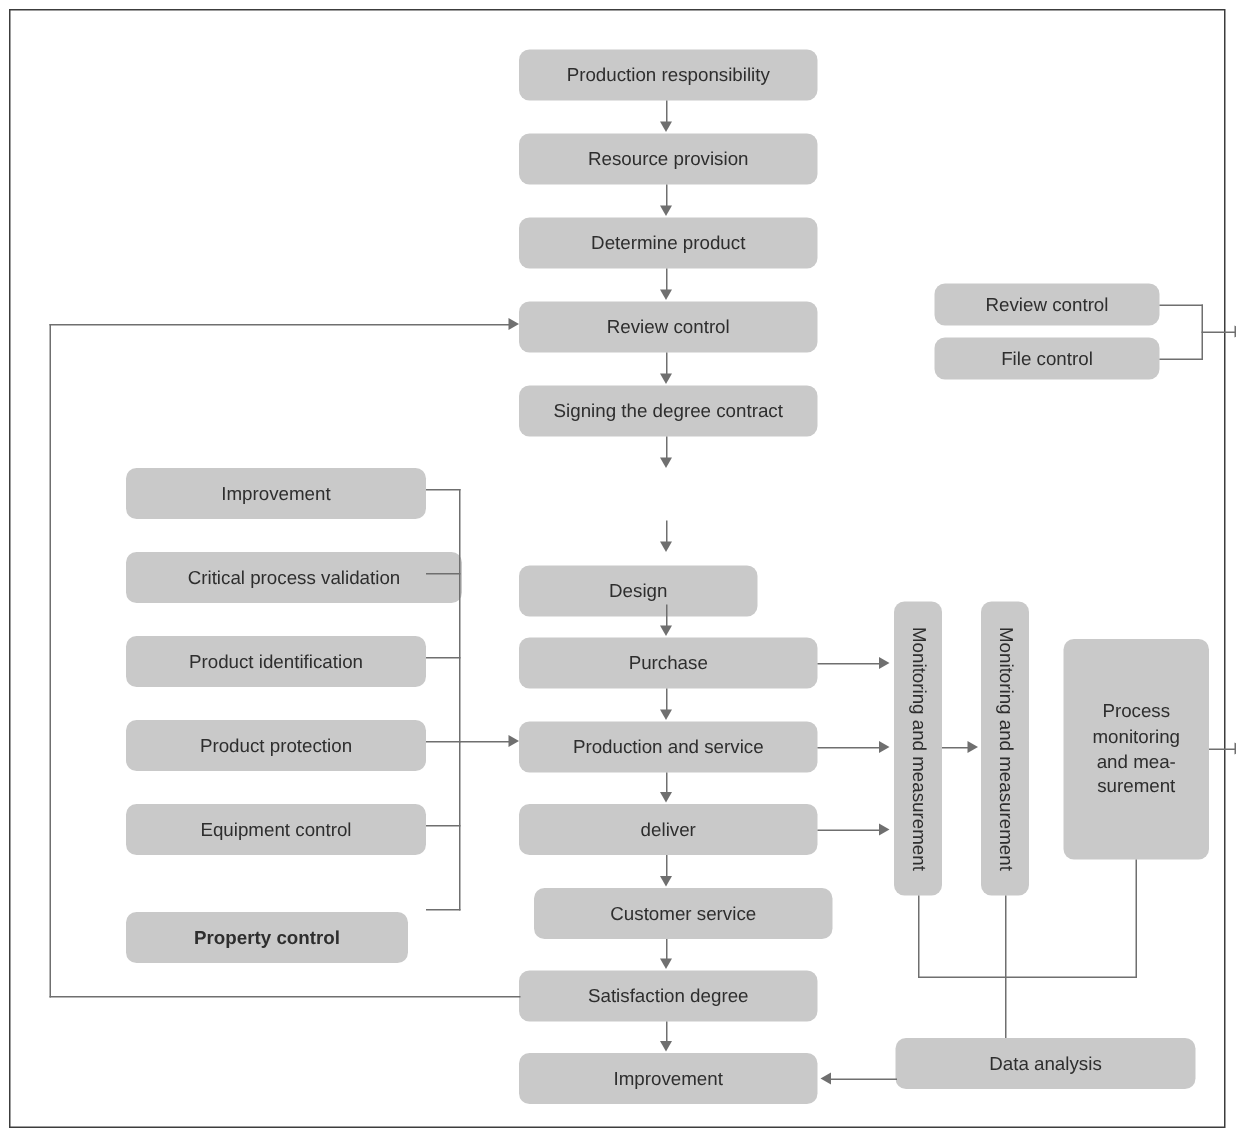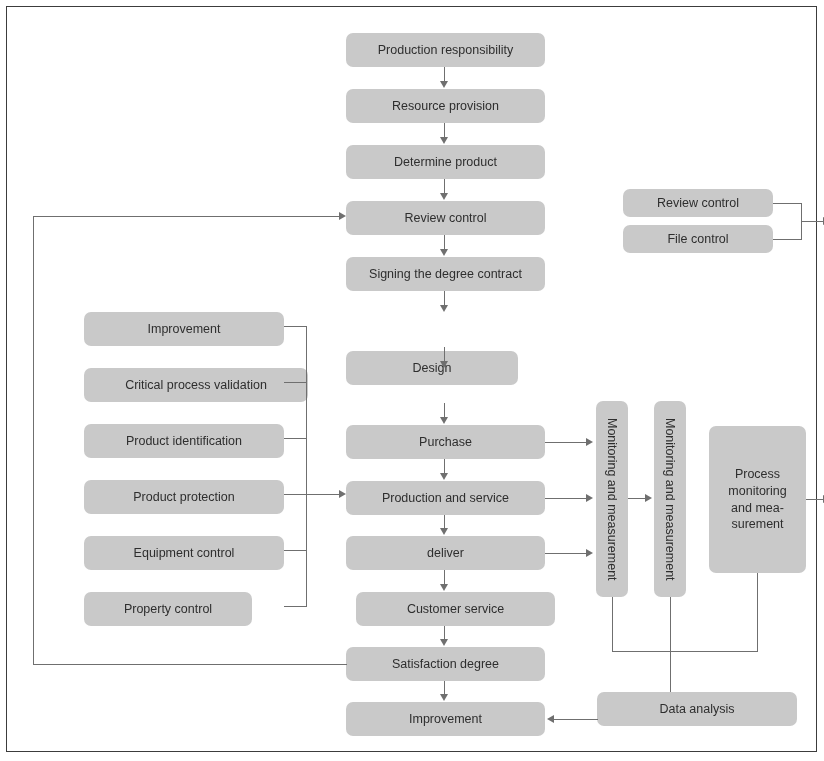--- a/index.html
+++ b/index.html
@@ -71,21 +71,21 @@
 <body>
 
 <div id="page">
   <div id="frame">
 
     <div class="node" style="left:339px;top:26px;width:199px;height:34px;">Production responsibility</div>
     <div class="node" style="left:339px;top:82px;width:199px;height:34px;">Resource provision</div>
     <div class="node" style="left:339px;top:138px;width:199px;height:34px;">Determine product</div>
     <div class="node" style="left:339px;top:194px;width:199px;height:34px;">Review control</div>
     <div class="node" style="left:339px;top:250px;width:199px;height:34px;">Signing the degree contract</div>
-    <div class="node" style="left:339px;top:344px;width:172px;height:34px;">Design</div>
+    <div class="node" style="left:339px;top:370px;width:159px;height:34px;">Design</div>
     <div class="node" style="left:339px;top:418px;width:199px;height:34px;">Purchase</div>
     <div class="node" style="left:339px;top:474px;width:199px;height:34px;">Production and service</div>
     <div class="node" style="left:339px;top:529px;width:199px;height:34px;">deliver</div>
     <div class="node" style="left:339px;top:585px;width:199px;height:34px;margin-left:10px;">Customer service</div>
     <div class="node" style="left:339px;top:640px;width:199px;height:34px;">Satisfaction degree</div>
     <div class="node" style="left:339px;top:695px;width:199px;height:34px;">Improvement</div>
 
     <div class="line v" style="left:437px;top:60px;height:15px;"></div>
     <div class="arrow down" style="left:433px;top:74px;"></div>
 
@@ -120,21 +120,21 @@
     <div class="arrow down" style="left:433px;top:632px;"></div>
 
     <div class="line v" style="left:437px;top:674px;height:14px;"></div>
     <div class="arrow down" style="left:433px;top:687px;"></div>
 
     <div class="node" style="left:77px;top:305px;width:200px;height:34px;">Improvement</div>
     <div class="node" style="left:77px;top:361px;width:224px;height:34px;">Critical process validation</div>
     <div class="node" style="left:77px;top:417px;width:200px;height:34px;">Product identification</div>
     <div class="node" style="left:77px;top:473px;width:200px;height:34px;">Product protection</div>
     <div class="node" style="left:77px;top:529px;width:200px;height:34px;">Equipment control</div>
-    <div class="node" style="left:77px;top:585px;width:168px;height:34px;">Property control</div>
+    <div class="node" style="left:77px;top:601px;width:188px;height:34px;font-weight:bold;">Property control</div>
 
     <div class="line h" style="left:277px;top:319px;width:23px;"></div>
     <div class="line h" style="left:277px;top:375px;width:23px;"></div>
     <div class="line h" style="left:277px;top:431px;width:23px;"></div>
     <div class="line h" style="left:277px;top:487px;width:23px;"></div>
     <div class="line h" style="left:277px;top:543px;width:23px;"></div>
     <div class="line h" style="left:277px;top:599px;width:23px;"></div>
 
     <div class="line v" style="left:299px;top:319px;height:281px;"></div>
 

